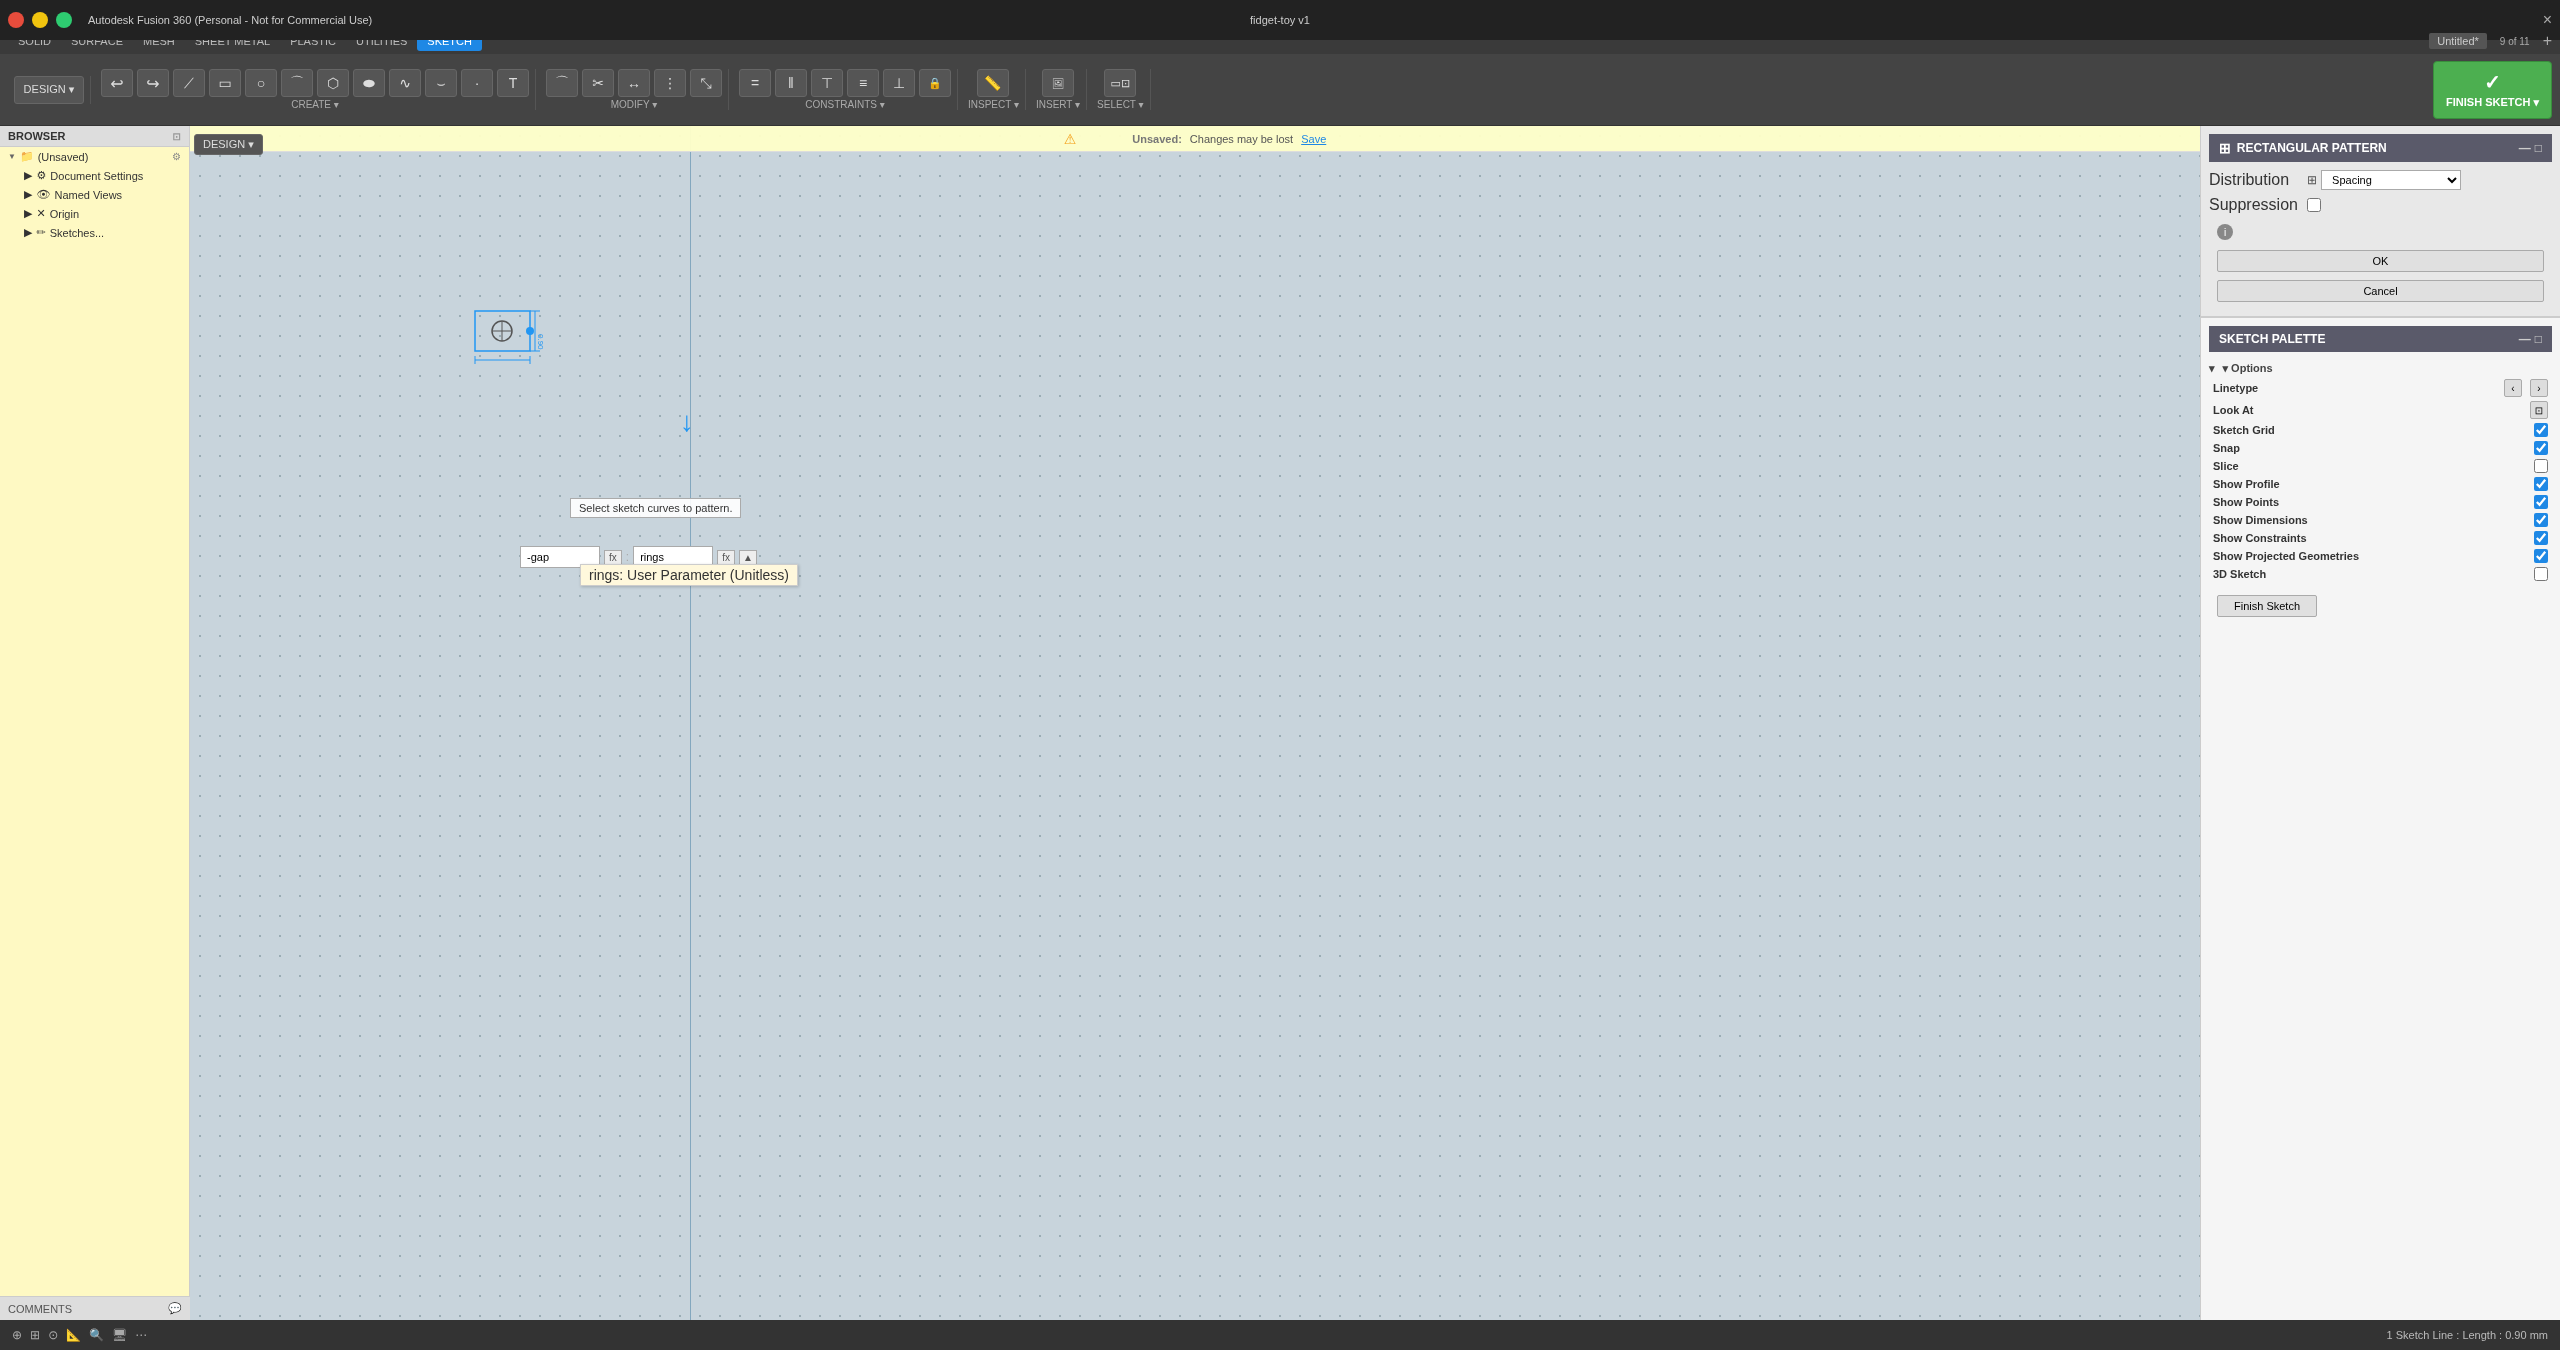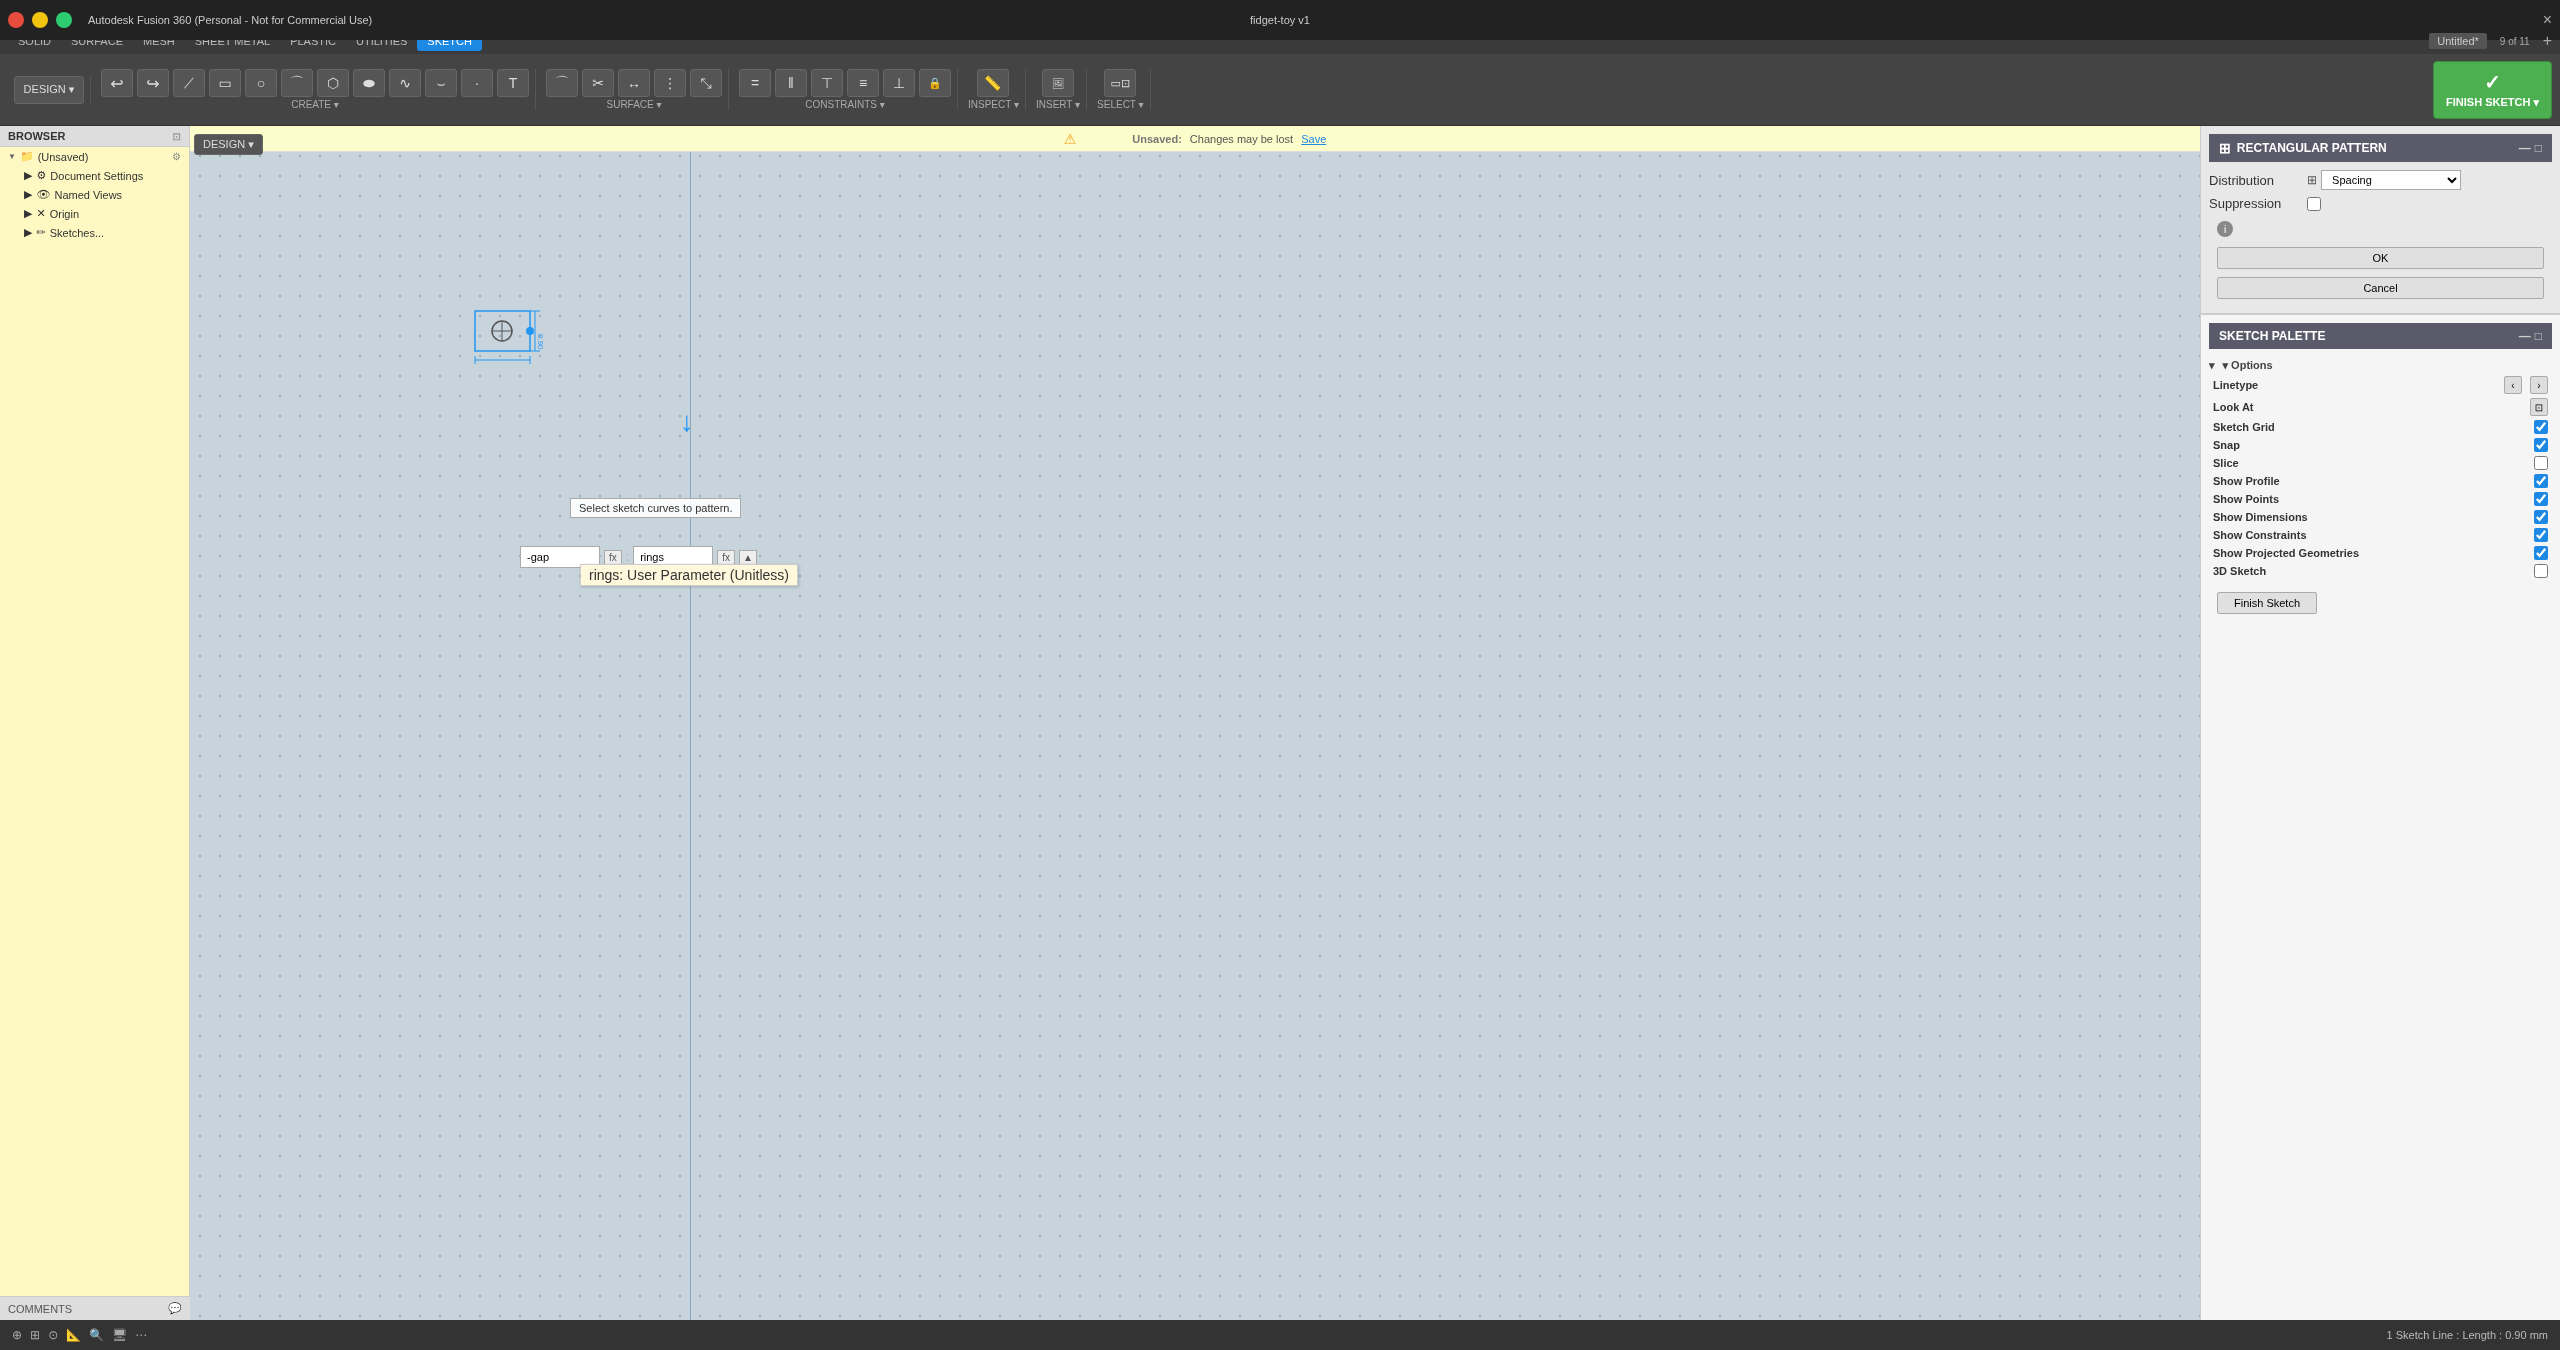--- a/index.html
+++ b/index.html
@@ -321,21 +321,21 @@
       margin-bottom: 8px;
     }
     .rp-row {
       display: flex;
       align-items: center;
       margin-bottom: 6px;
       gap: 8px;
     }
     .rp-label {
       color: #333;
-      font-size: 13px;
+      font-size: 16px;
       width: 90px;
     }
     .rp-control {
       flex: 1;
       display: flex;
       align-items: center;
       gap: 4px;
     }
     .rp-select {
       background: white;
@@ -563,21 +563,21 @@
   </div>
 
   <div class="toolbar-group">
     <div class="toolbar-row">
       <div class="tool-btn">⌒</div>
       <div class="tool-btn">✂</div>
       <div class="tool-btn">↔</div>
       <div class="tool-btn">⋮</div>
       <div class="tool-btn">⤡</div>
     </div>
-    <div class="tool-label">SURFACE ▾</div>
+    <div class="tool-label">MODIFY ▾</div>
   </div>
 
   <div class="toolbar-group">
     <div class="toolbar-row">
       <div class="tool-btn">=</div>
       <div class="tool-btn">‖</div>
       <div class="tool-btn">⊤</div>
       <div class="tool-btn">≡</div>
       <div class="tool-btn">⊥</div>
       <div class="tool-btn" style="font-size:11px;">🔒</div>

